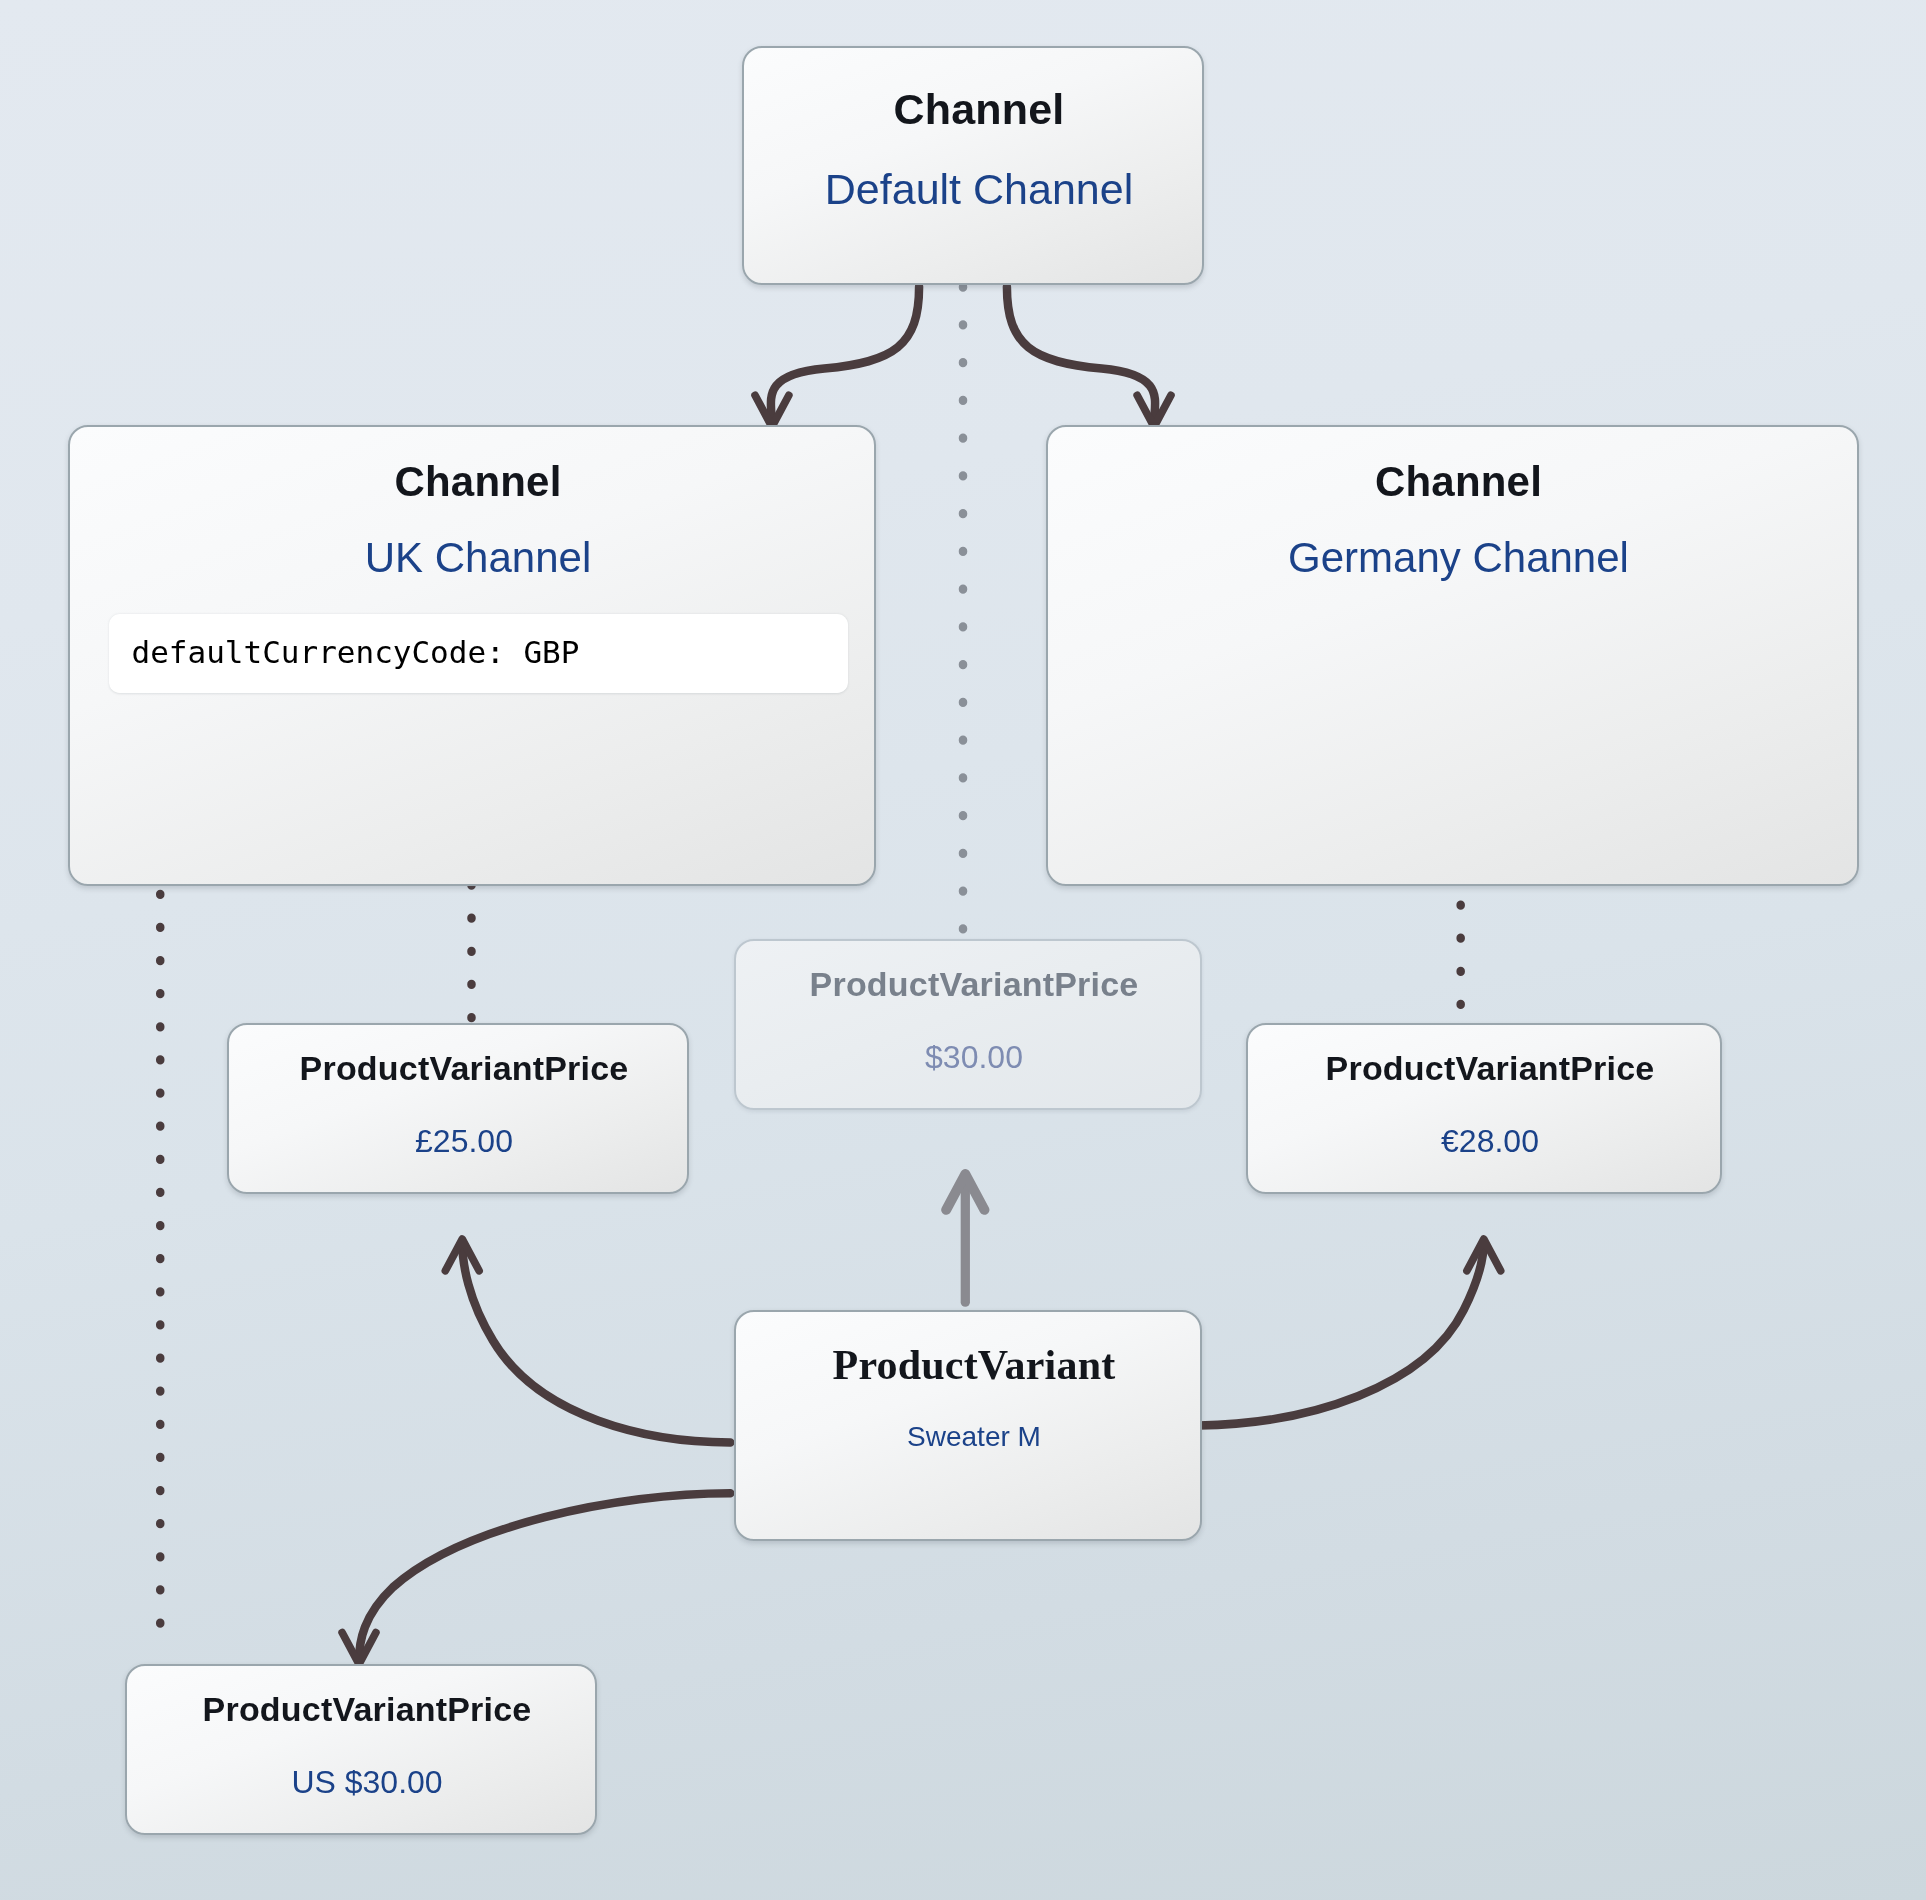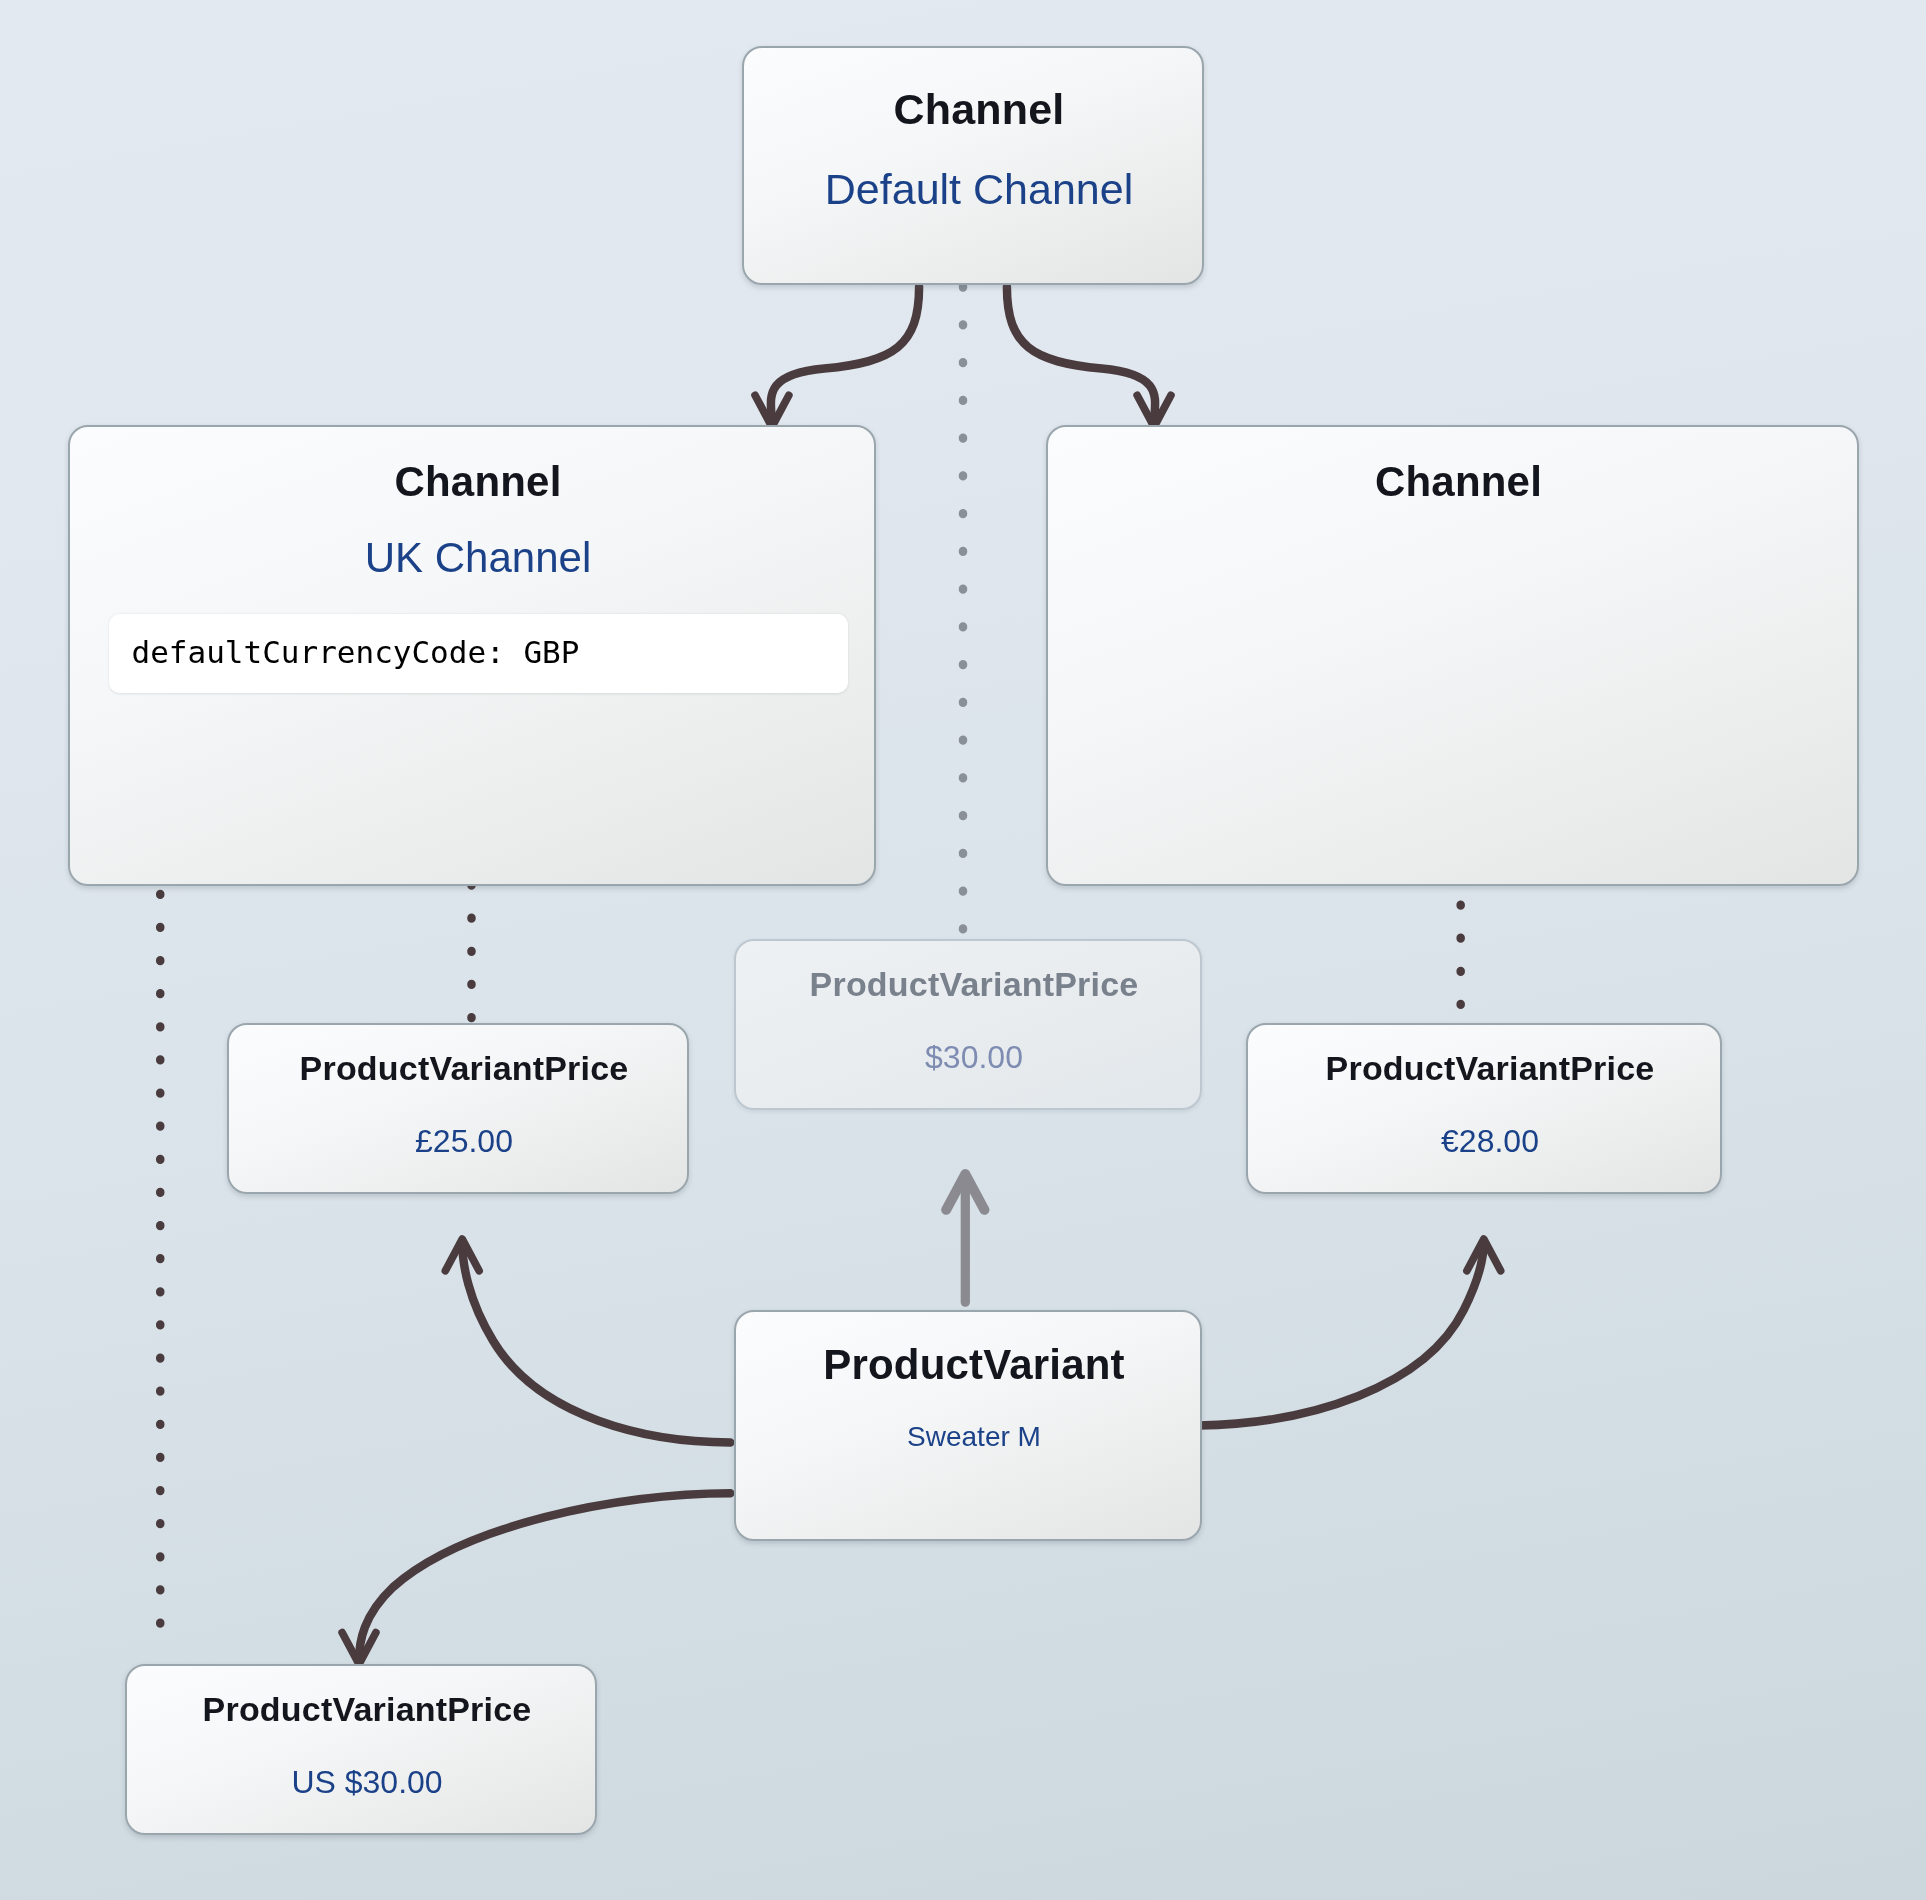--- a/index.html
+++ b/index.html
@@ -85,21 +85,21 @@
     white-space: pre;
   }
 
   
   .price { padding-top: 26px; }
   .price .type { font-size: 34px; }
   .price .name { font-size: 32px; margin-top: 40px; }
 
   
   .variant { padding-top: 32px; }
-  .variant .type { font-size: 42px; }
+  .variant .type { font-size: 42px; font-family: Liberation Serif, serif; }
   .variant .name { font-size: 28px; margin-top: 37px; }
 
   
   .node.ghost {
     border-color: #bdc7cf;
     background: linear-gradient(160deg, #eef1f4 0%, #e9edf0 45%, #e2e7eb 100%);
     box-shadow: 0 1.5px 3.9px rgba(100,110,120,0.13);
   }
   .node.ghost .type { color: #79818c; }
   .node.ghost .name { color: #7e8cb2; }
@@ -150,20 +150,21 @@
   <div class="node channel-sub" style="left:68px; top:425px; width:808px; height:461px;">
     <div class="type">Channel</div>
     <div class="name">UK Channel</div>
     <div class="codebox" style="width:693px;">
       <div class="code-line-1">defaultCurrencyCode: GBP</div>
     </div>
   </div>
 
   <div class="node channel-sub" style="left:1046px; top:425px; width:813px; height:461px;">
     <div class="type">Channel</div>
+    <div class="name">Germany Channel</div>
   </div>
 
   <div class="node price ghost" style="left:734px; top:939px; width:468px; height:171px;">
     <div class="type">ProductVariantPrice</div>
     <div class="name">$30.00</div>
   </div>
 
   <div class="node price" style="left:227px; top:1023px; width:462px; height:171px;">
     <div class="type">ProductVariantPrice</div>
     <div class="name">£25.00</div>

